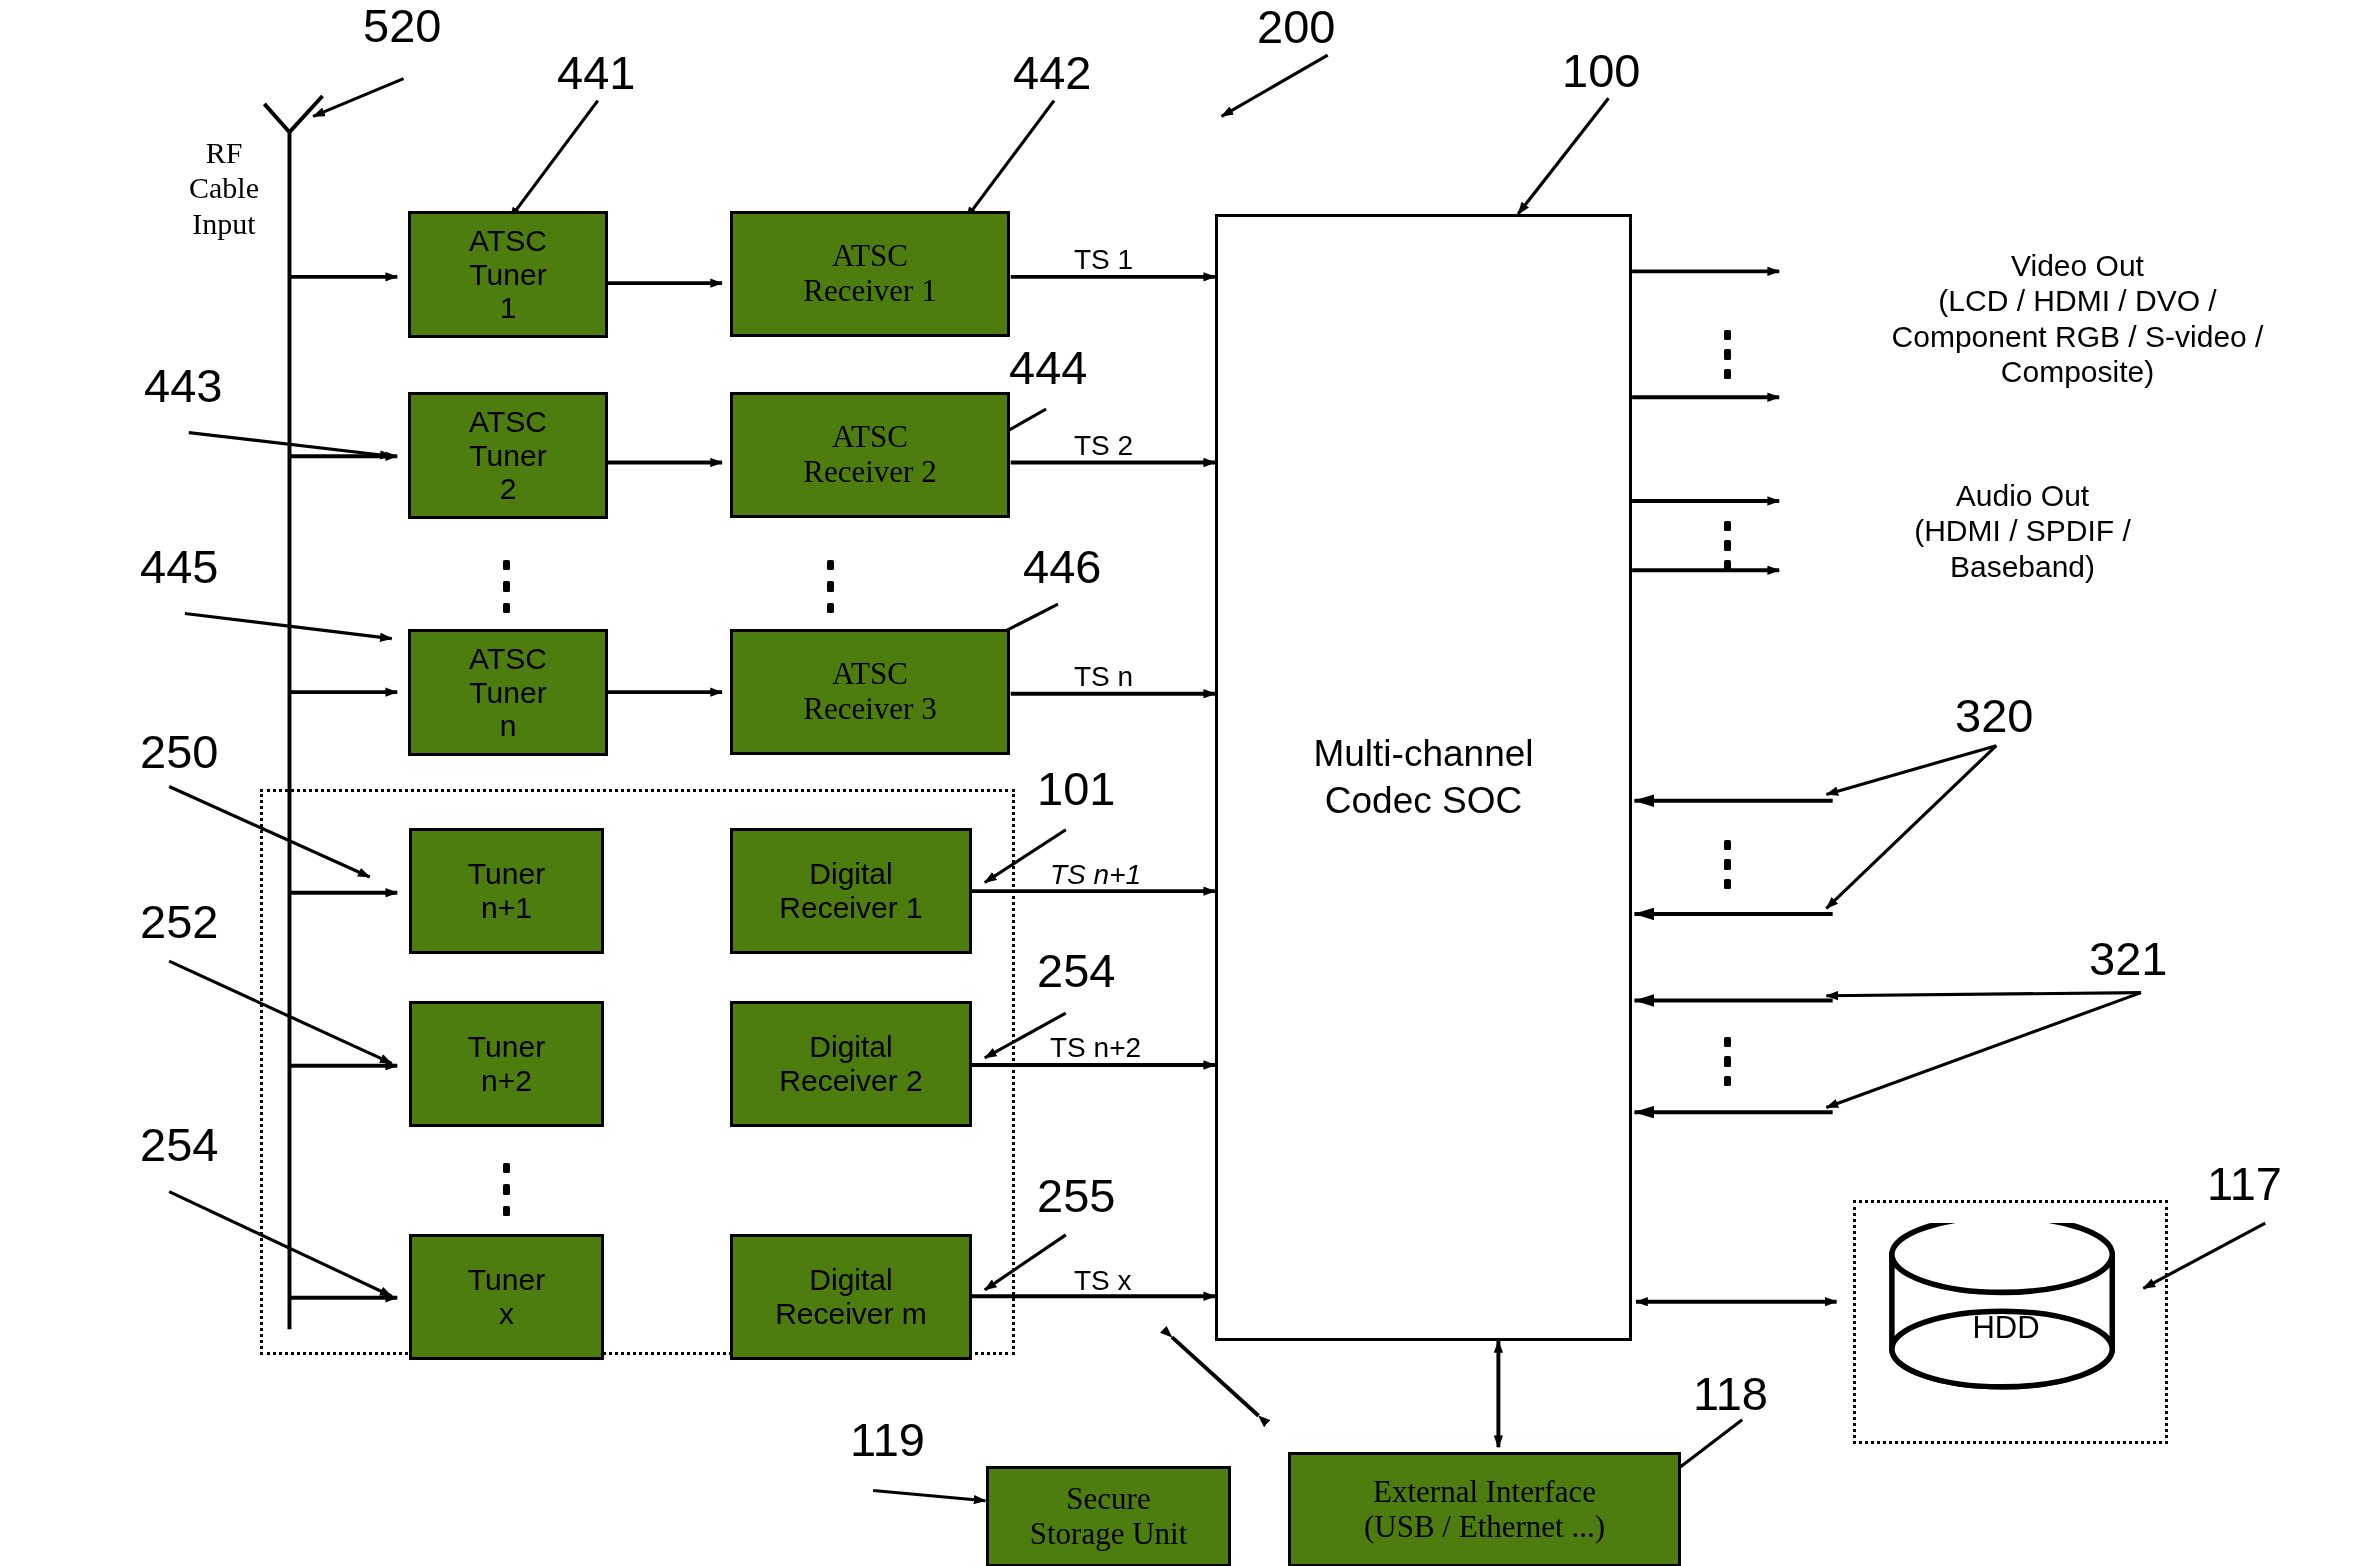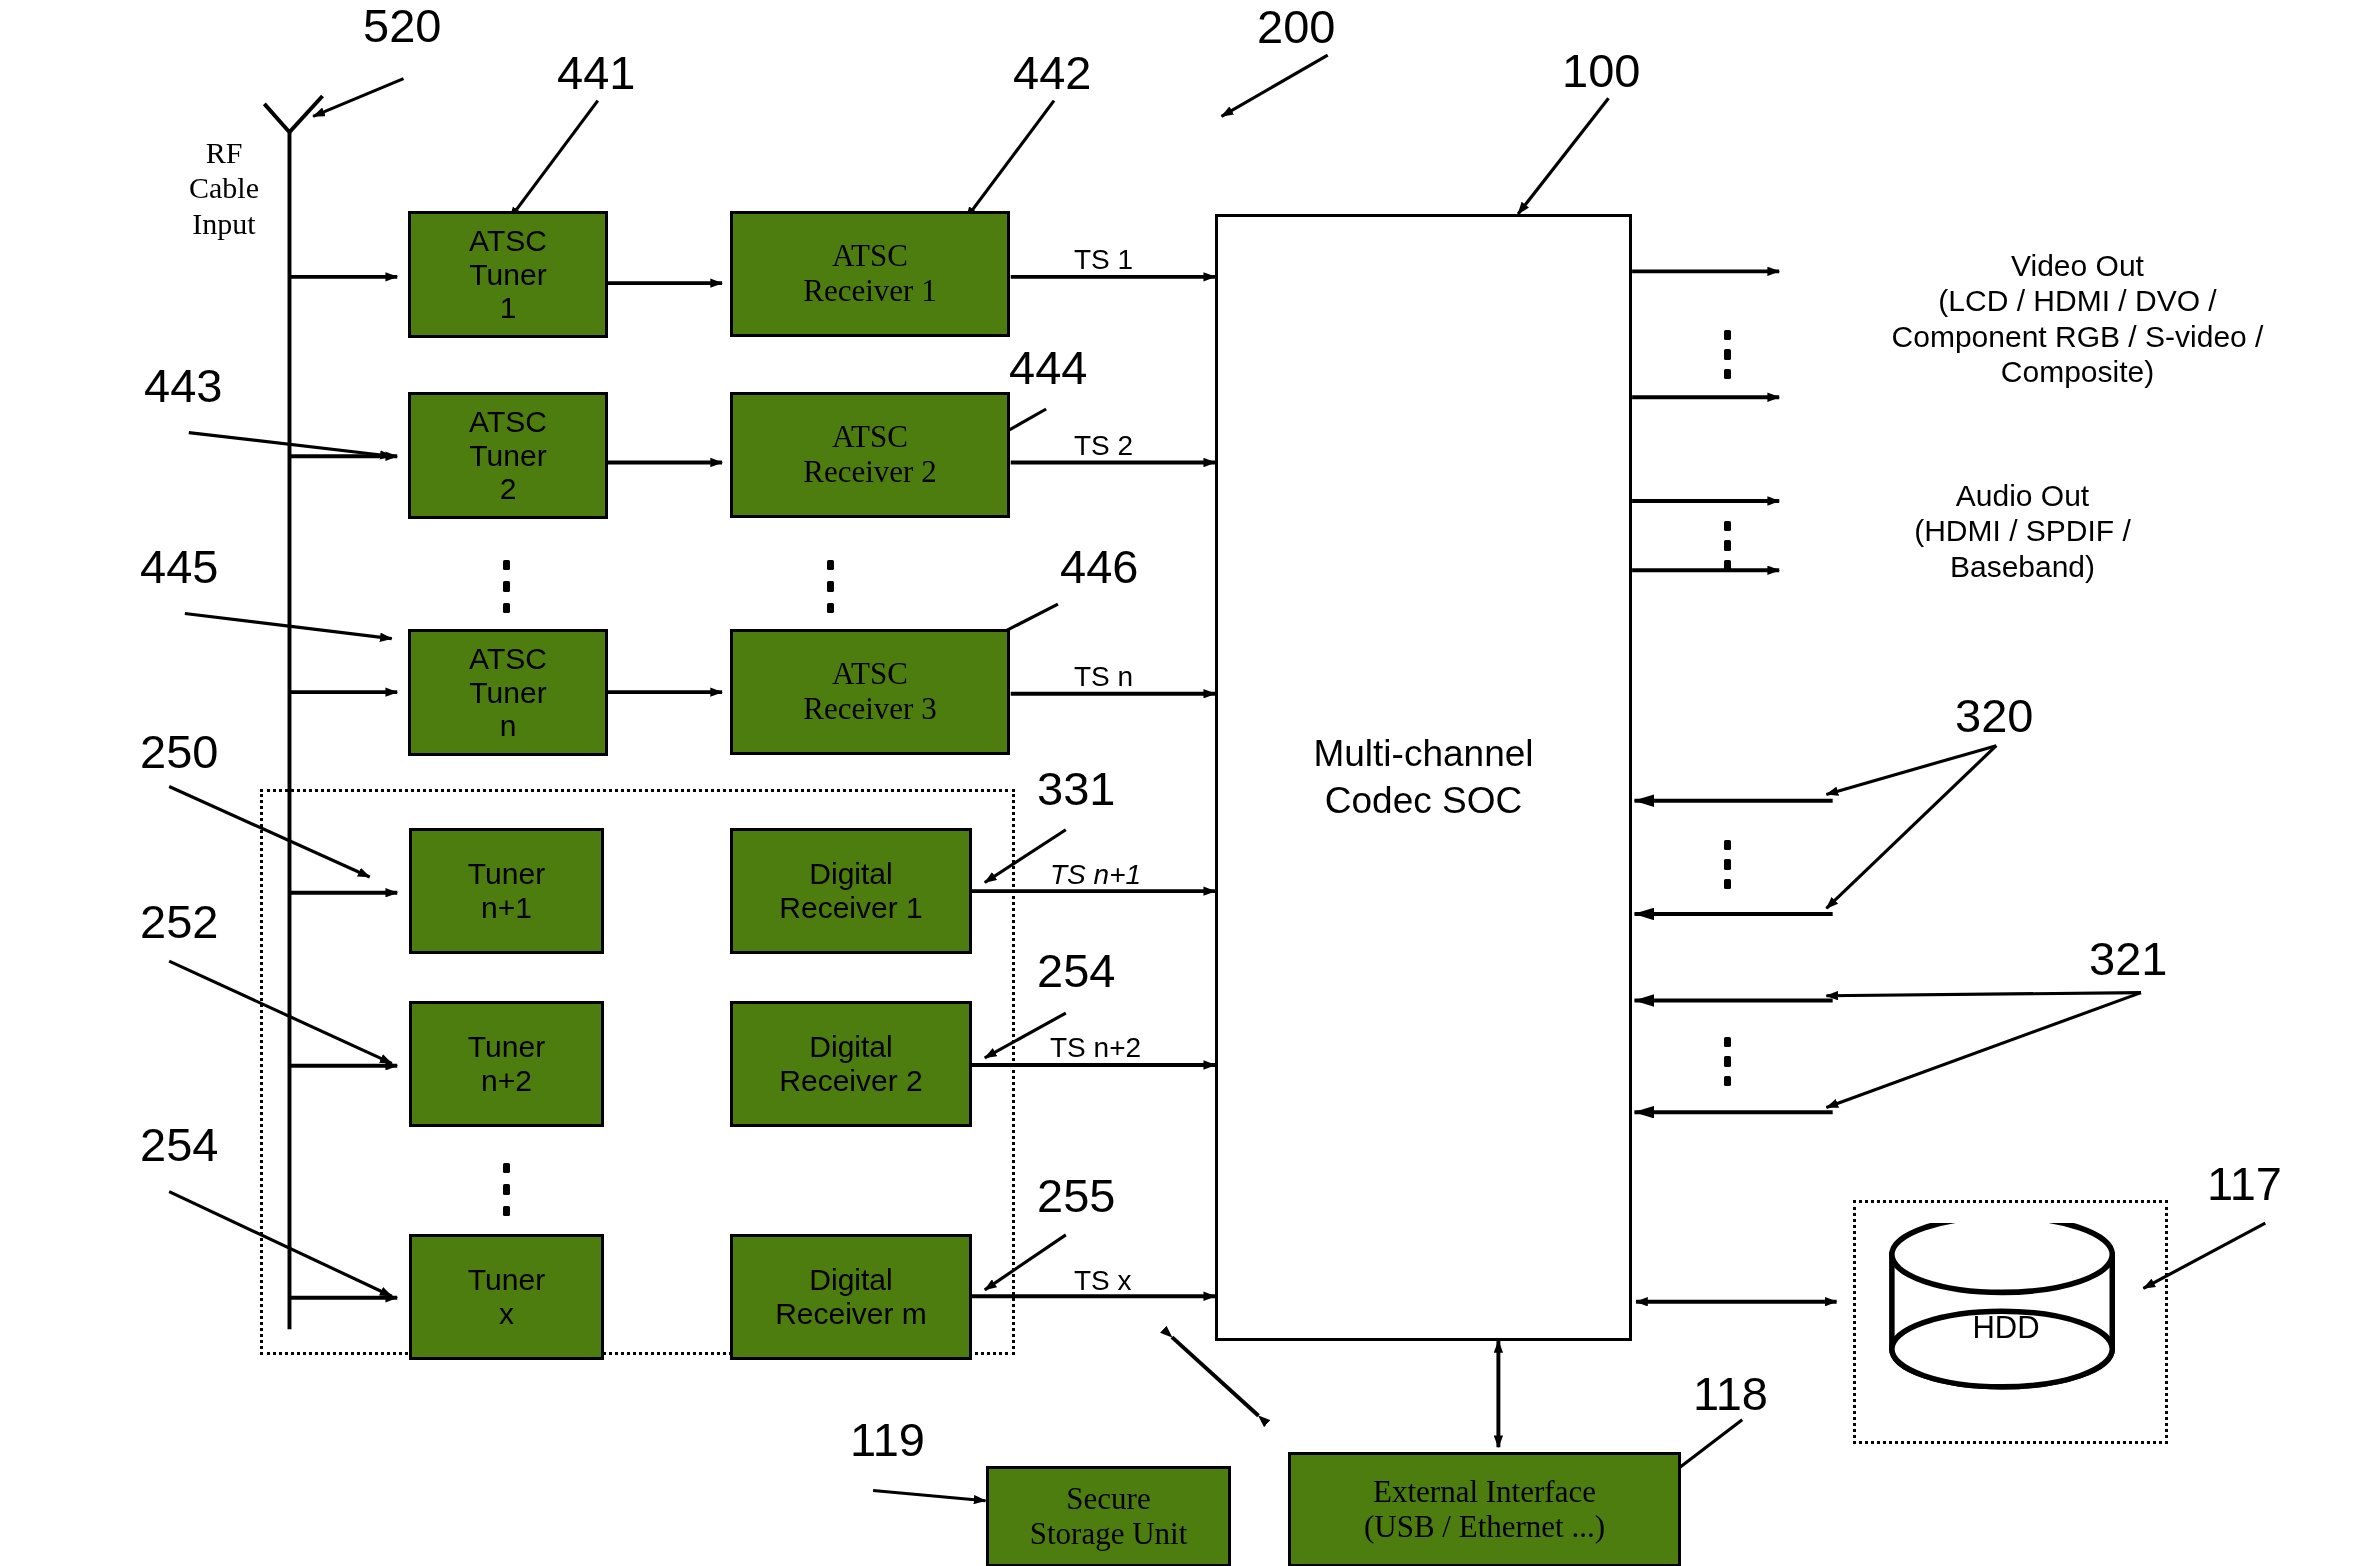--- a/index.html
+++ b/index.html
@@ -155,23 +155,23 @@
 </svg>
 
 <div class="ref" style="left:363px;top:1.6px;">520</div>
 <div class="ref" style="left:557px;top:49px;">441</div>
 <div class="ref" style="left:1013px;top:49px;">442</div>
 <div class="ref" style="left:1257px;top:3.1px;">200</div>
 <div class="ref" style="left:1562px;top:47px;">100</div>
 <div class="ref" style="left:144px;top:362px;">443</div>
 <div class="ref" style="left:1009px;top:344px;">444</div>
 <div class="ref" style="left:140px;top:543px;">445</div>
-<div class="ref" style="left:1060px;top:543px;">446</div>
+<div class="ref" style="left:1023px;top:543px;">446</div>
 <div class="ref" style="left:140px;top:728px;">250</div>
-<div class="ref" style="left:1037px;top:765px;">331</div>
+<div class="ref" style="left:1037px;top:765px;">101</div>
 <div class="ref" style="left:1955px;top:692px;">320</div>
 <div class="ref" style="left:140px;top:898px;">252</div>
 <div class="ref" style="left:1037px;top:947px;">254</div>
 <div class="ref" style="left:2089px;top:935px;">321</div>
 <div class="ref" style="left:140px;top:1121px;">254</div>
 <div class="ref" style="left:1037px;top:1172px;">255</div>
 <div class="ref" style="left:2199px;top:1160px;margin-left:8px;">117</div>
 <div class="ref" style="left:1693px;top:1370px;">118</div>
 <div class="ref" style="left:850px;top:1416px;">119</div>
 

